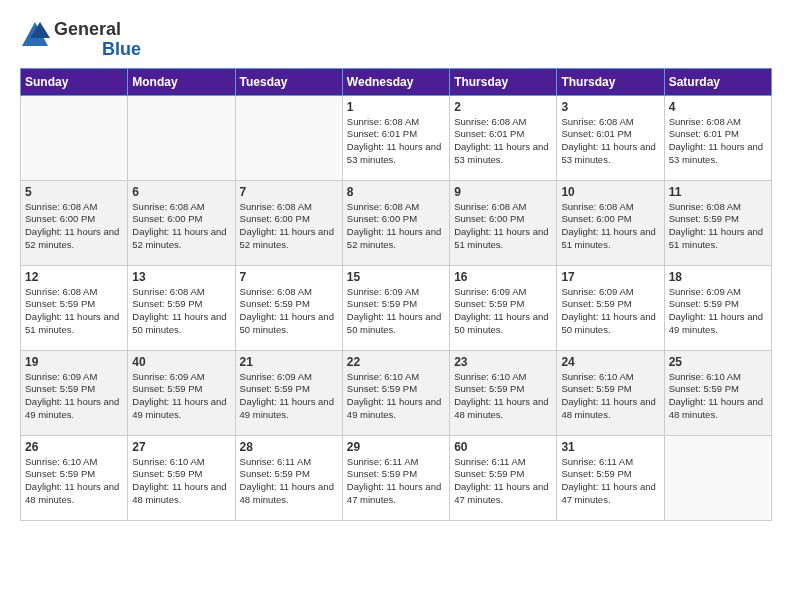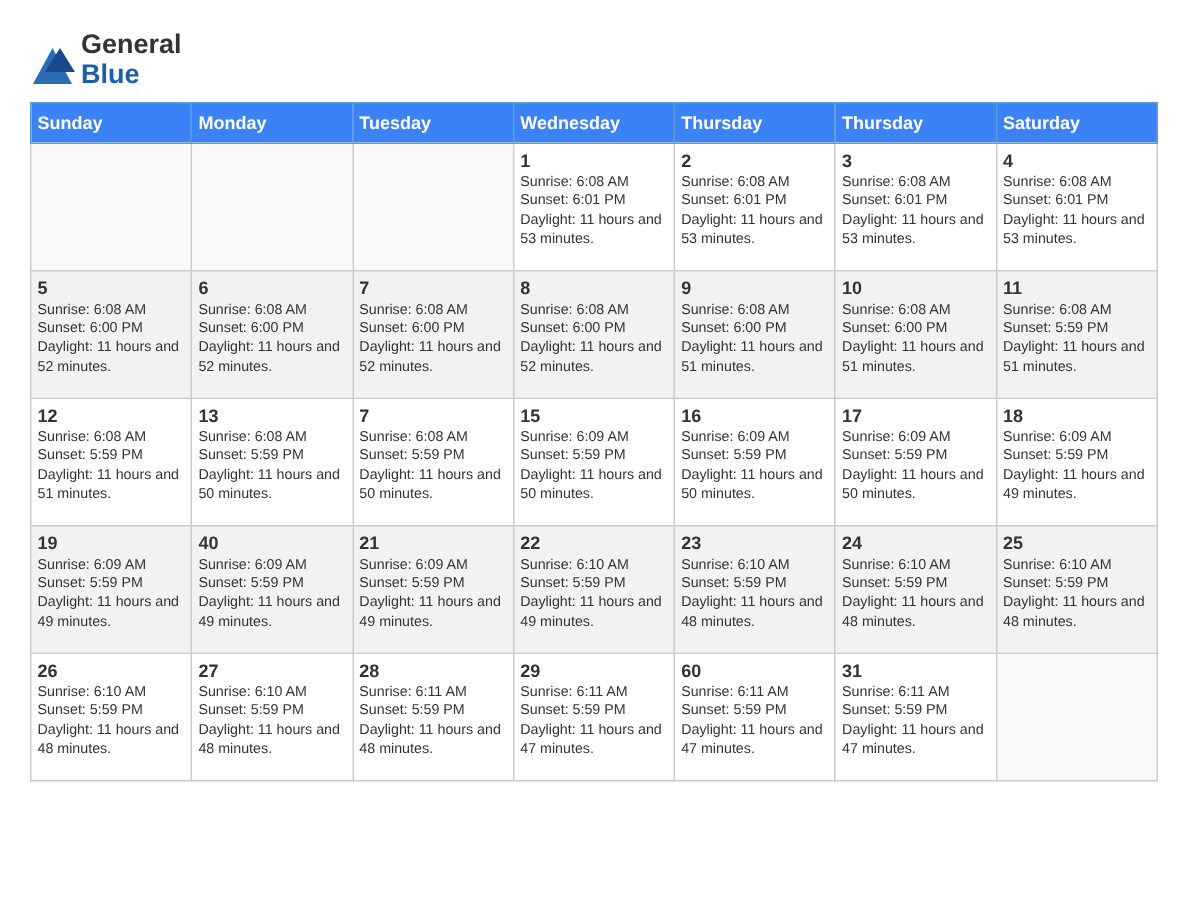--- a/index.html
+++ b/index.html
@@ -11,37 +11,38 @@
       padding: 20px;
     }
     .header {
       display: flex;
       justify-content: space-between;
       align-items: flex-start;
       margin-bottom: 8px;
     }
     .logo {
       display: flex;
-      align-items: flex-end;
+      align-items: flex-start;
       gap: 4px;
     }
     .logo-text {
       display: flex;
       flex-direction: column;
       line-height: 1.1;
     }
     .logo-general {
       font-size: 18px;
       font-weight: bold;
       color: #333;
     }
     .logo-blue {
       font-size: 18px;
       font-weight: bold;
       color: #1a5fa8;
+      margin-left: 48px;
     }
     .logo-icon {
       width: 30px;
       height: 30px;
     }
     .title-block {
       text-align: right;
     }
     .main-title {
       font-size: 36px;
@@ -52,21 +53,21 @@
     .subtitle {
       font-size: 14px;
       color: #555;
     }
     table {
       width: 100%;
       border-collapse: collapse;
       table-layout: fixed;
     }
     th {
-      background-color: #3b82f6;
+      background-color: #4c1d95;
       color: #fff;
       font-size: 12px;
       font-weight: bold;
       padding: 6px 4px;
       text-align: left;
       border: 1px solid #5a9dd5;
     }
     td {
       border: 1px solid #ccc;
       vertical-align: top;

